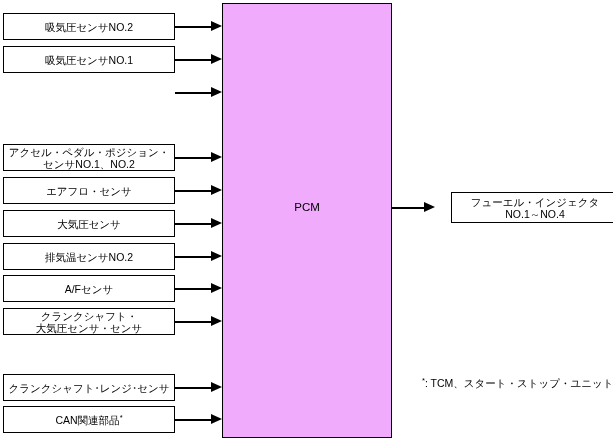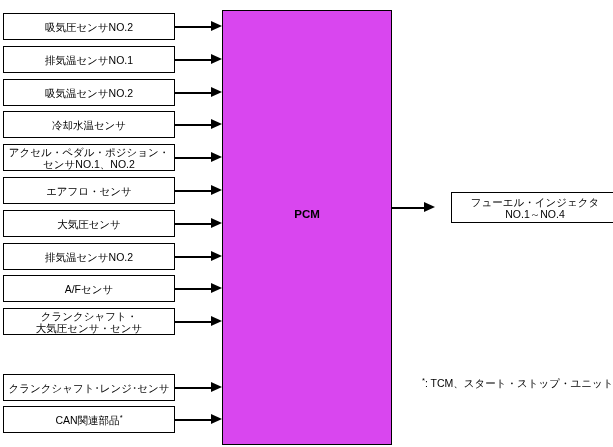--- a/index.html
+++ b/index.html
@@ -29,22 +29,22 @@
     background: #000;
   }
   .ahead {
     position: absolute; left: 208px; top: 8px; width: 0; height: 0;
     border-top: 5.5px solid transparent; border-bottom: 5.5px solid transparent;
     border-left: 11px solid #000;
   }
   sup.mark { font-size: 7.5px; line-height: 0; vertical-align: super; }
   
   .pcm {
-    position: absolute; left: 222px; top: 10px; width: 170px; height: 435px;
-    border: 1.5px solid #000; box-sizing: border-box; background: #d946ef; font-weight: bold;
+    position: absolute; left: 222px; top: 3px; width: 170px; height: 435px;
+    border: 1.5px solid #000; box-sizing: border-box; background: #f0abfc;
   }
   .pcm-lbl {
     position: absolute; left: 0; right: 0; top: 197px;
     text-align: center; font-size: 11.5px;
   }
   
   .out-shaft { position: absolute; left: 392px; top: 206.5px; width: 34px; height: 2px; background: #000; }
   .out-head {
     position: absolute; left: 424px; top: 202px; width: 0; height: 0;
     border-top: 5.5px solid transparent; border-bottom: 5.5px solid transparent;
@@ -70,41 +70,31 @@
   <div class="row" style="top:13px">
     <div class="ibox">
       <span class="lbl">吸気圧センサNO.2</span>
     </div>
     <span class="shaft"></span>
     <span class="ahead"></span>
   </div>
 
   <div class="row" style="top:46px">
     <div class="ibox">
-      <span class="lbl">排気温センサNO.1</span>
+      <span class="lbl">吸気圧センサNO.1</span>
     </div>
     <span class="shaft"></span>
     <span class="ahead"></span>
   </div>
 
   <div class="row" style="top:79px">
-    <div class="ibox">
-      <span class="lbl">吸気温センサNO.2</span>
-    </div>
     <span class="shaft"></span>
     <span class="ahead"></span>
   </div>
 
-  <div class="row" style="top:111px">
-    <div class="ibox">
-      <span class="lbl">冷却水温センサ</span>
-    </div>
-    <span class="shaft"></span>
-    <span class="ahead"></span>
-  </div>
 
   <div class="row" style="top:144px">
     <div class="ibox">
       <span class="lbl">アクセル・ペダル・ポジション・
 センサNO.1、NO.2</span>
     </div>
     <span class="shaft"></span>
     <span class="ahead"></span>
   </div>
 

